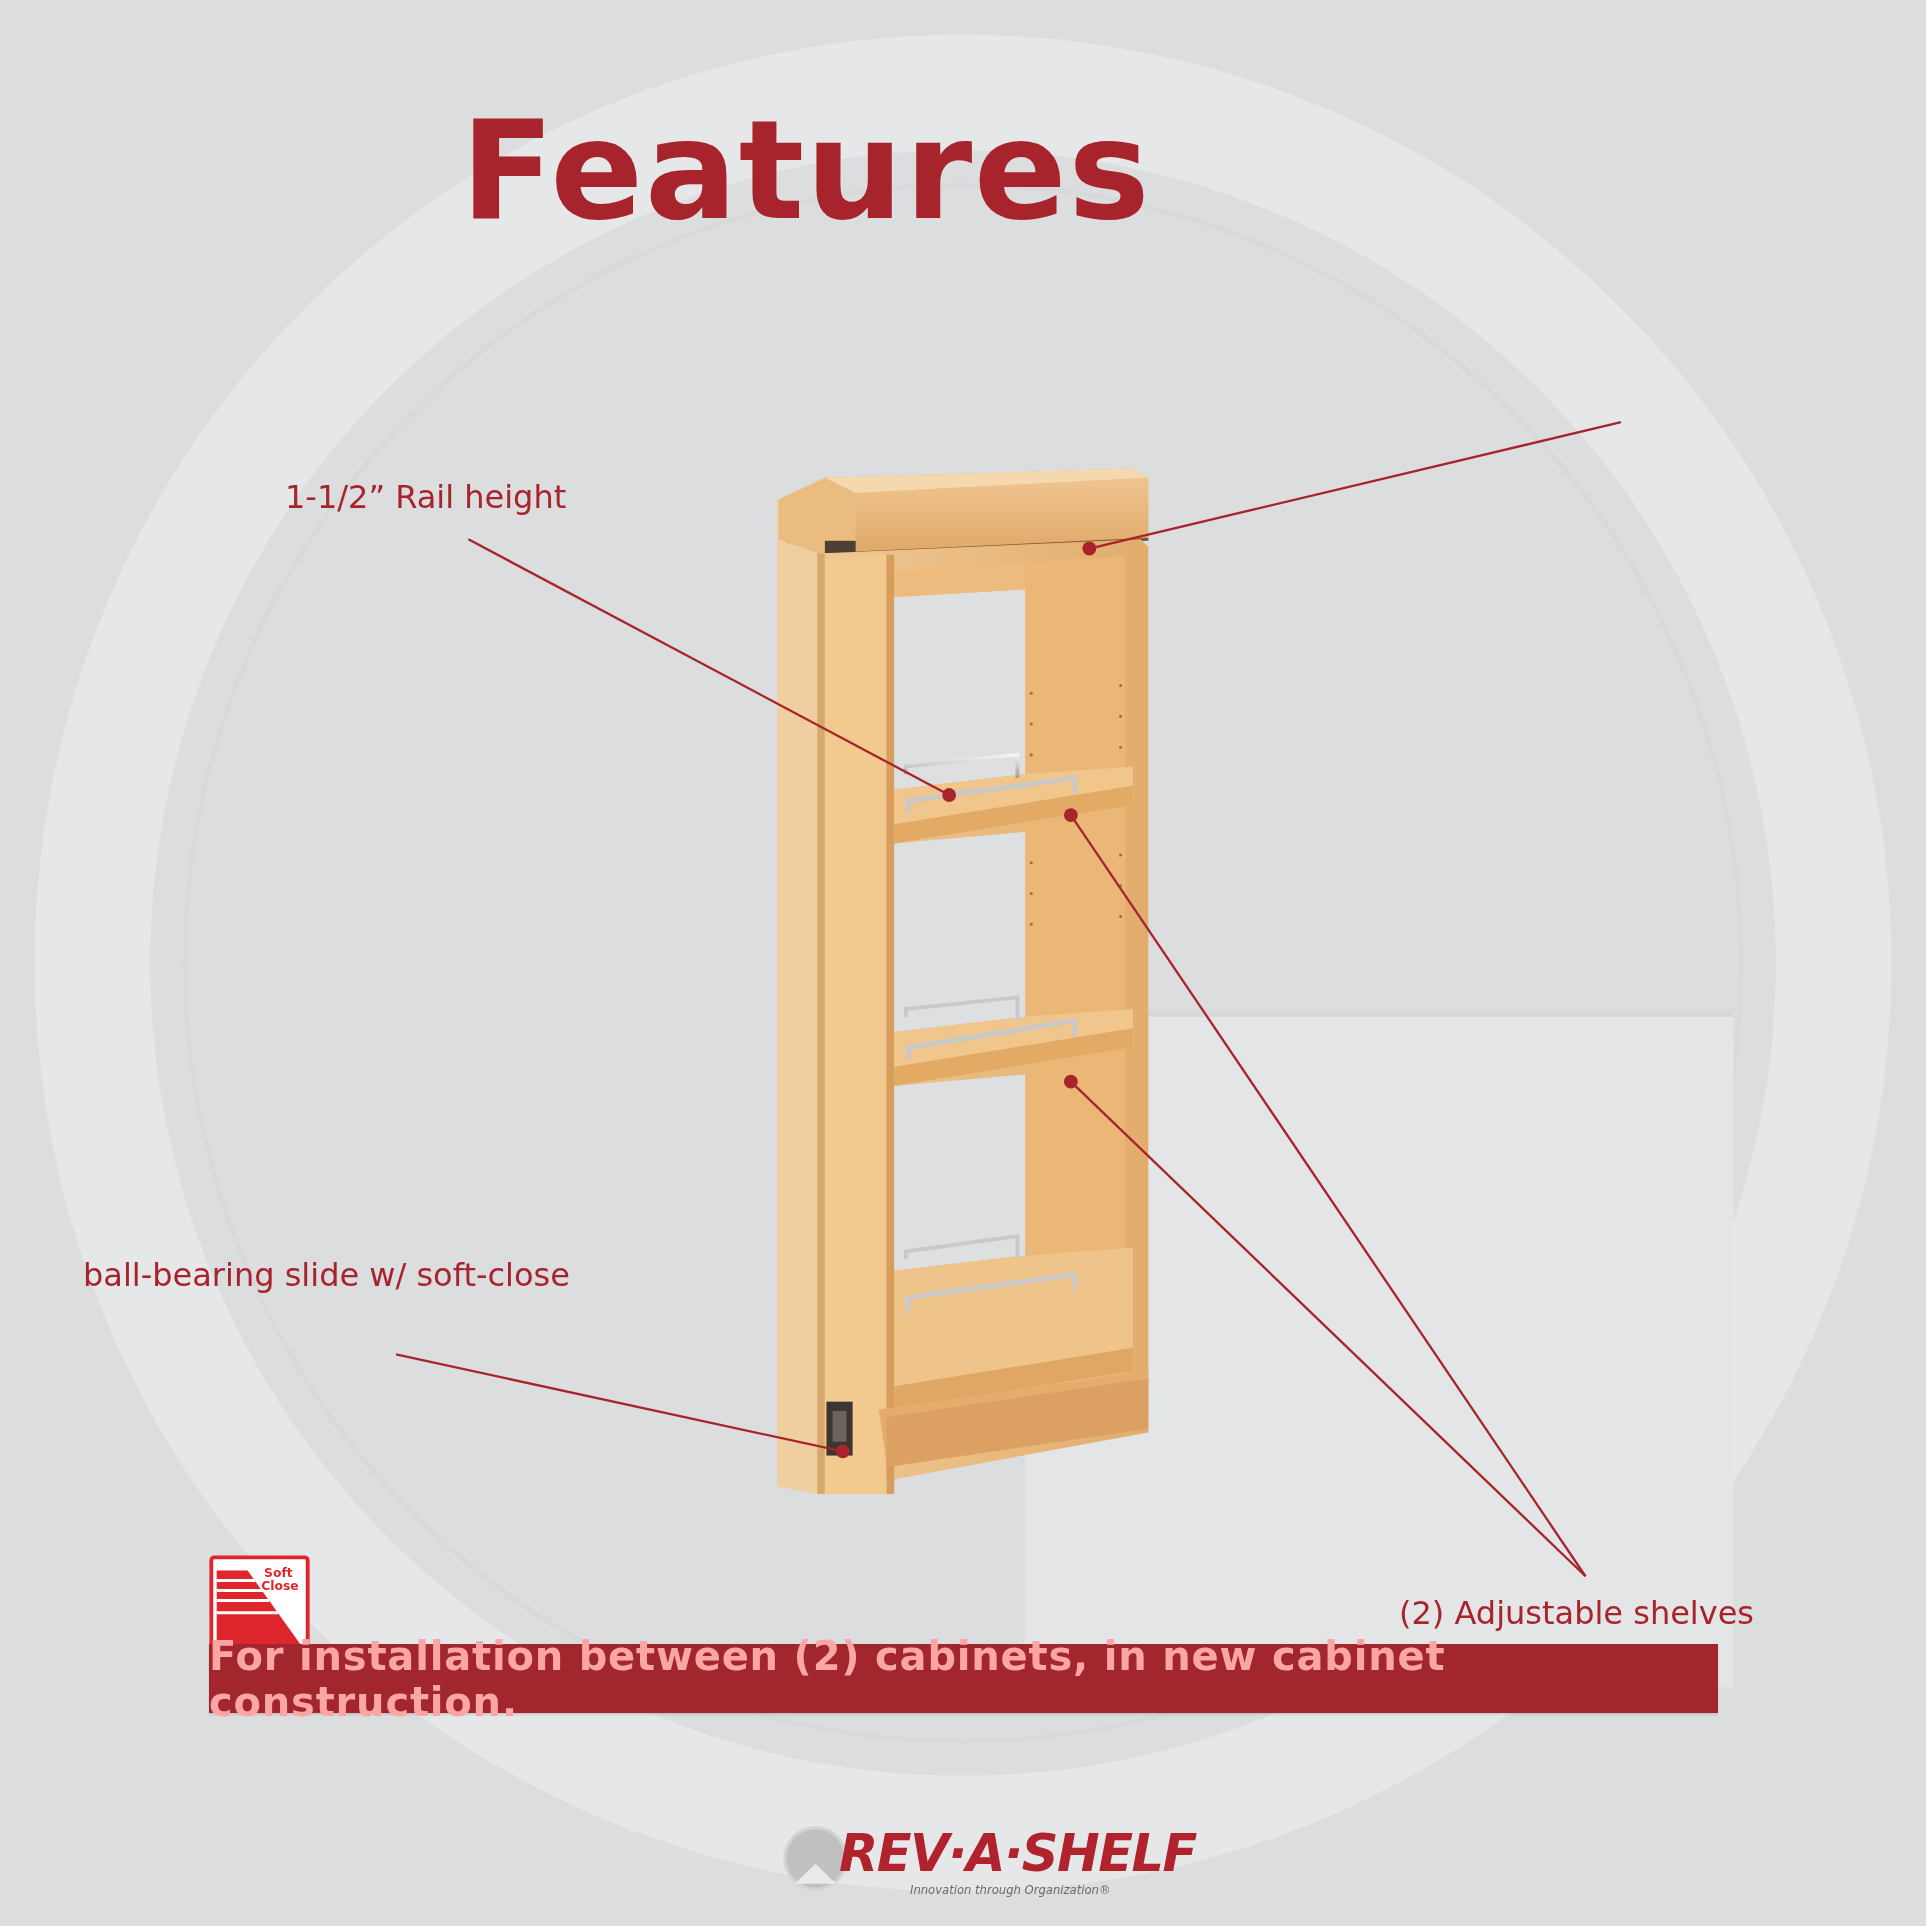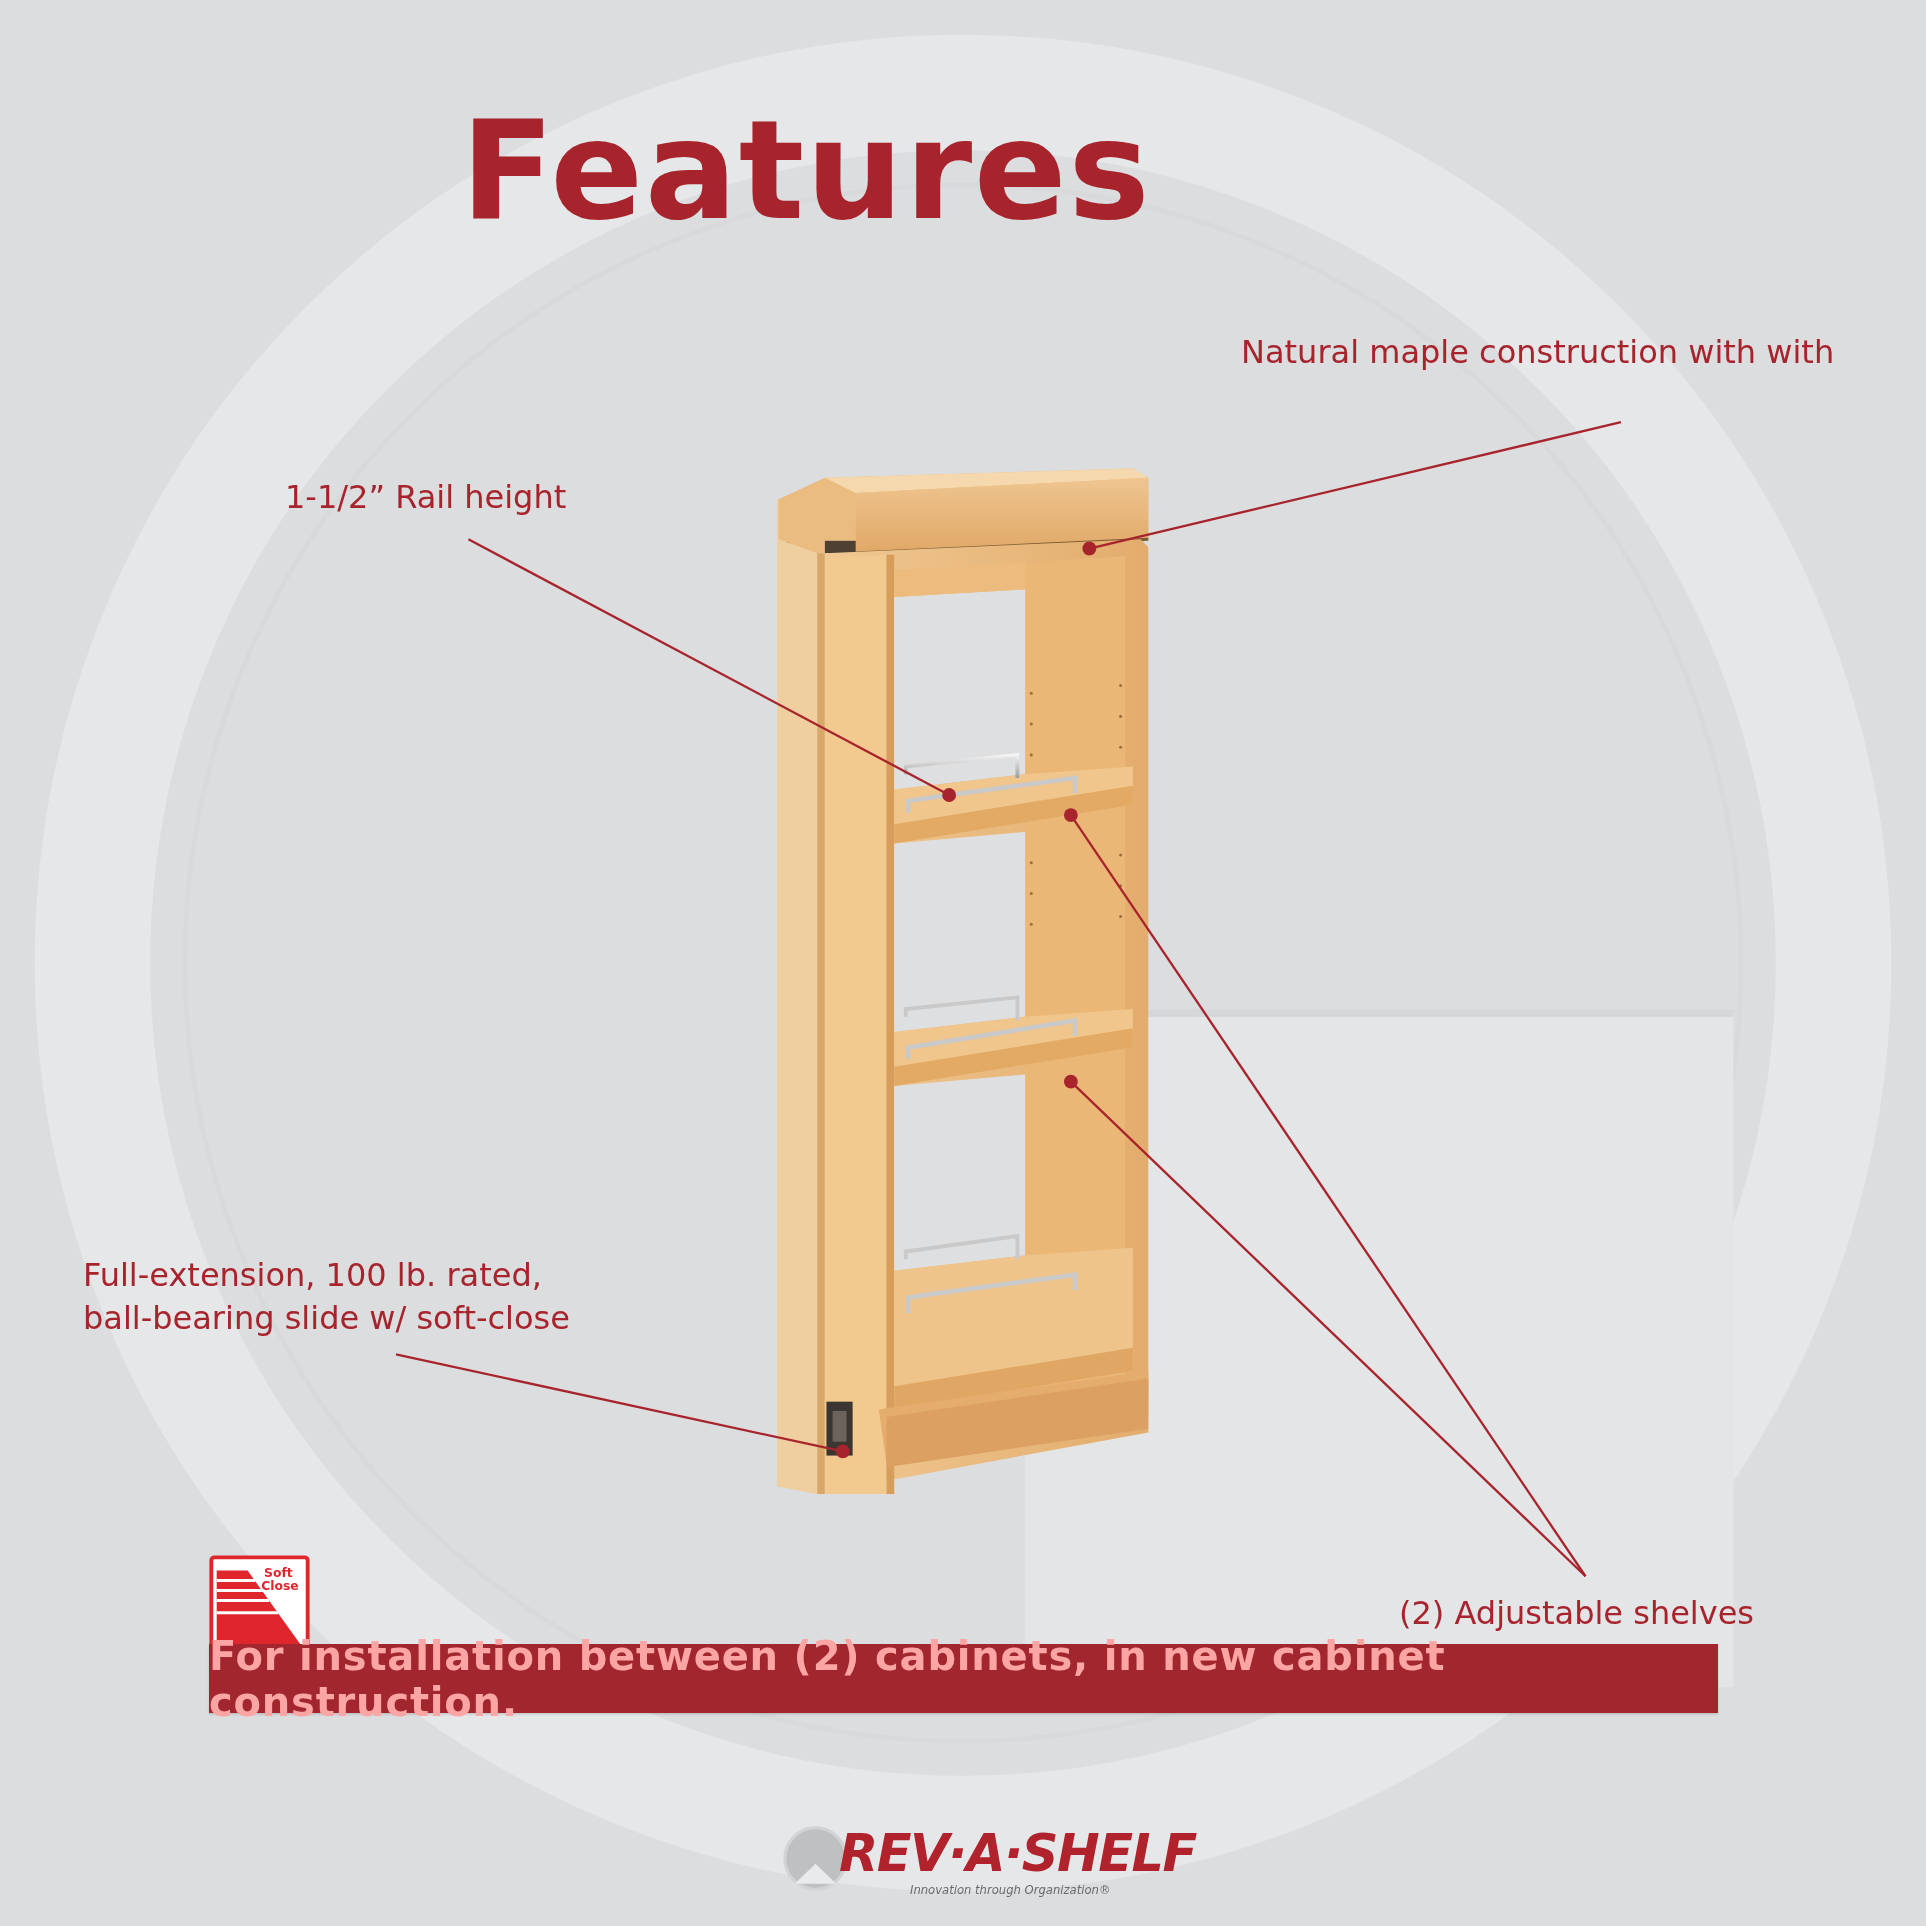--- a/index.html
+++ b/index.html
@@ -45,29 +45,27 @@
 <svg class="bg-watermark" viewBox="0 0 2500 2500">
   <circle cx="1250" cy="1250" r="1130" fill="none" stroke="#e6e7e9" stroke-width="150"></circle>
   <circle cx="1250" cy="1250" r="1010" fill="none" stroke="#d8d9db" stroke-width="6"></circle>
   <rect x="1330" y="1310" width="920" height="880" fill="#e4e5e7"></rect>
   <rect x="1330" y="1310" width="920" height="10" fill="#d6d7d9"></rect>
 </svg>
 
 <div class="abs title">Features</div>
 
 <div class="abs callout" style="left:1241px; top:331px;">
-  <div>Natural maple construction with with</div>
 </div>
 
 <div class="abs callout" style="left:285px; top:476px;">
   <div>1-1/2” Rail height</div>
 </div>
 
 <div class="abs callout" style="left:83px; top:1254px;">
-  <div>Full-extension, 100 lb. rated,</div>
   <div>ball-bearing slide w/ soft-close</div>
 </div>
 
 <div class="abs callout" style="left:1399px; top:1592px;">
   <div>(2) Adjustable shelves</div>
 </div>
 
 <svg class="product" viewBox="0 0 500 1385">
   <defs>
     <linearGradient id="woodA" x1="0" x2="1" y1="0" y2="0">

